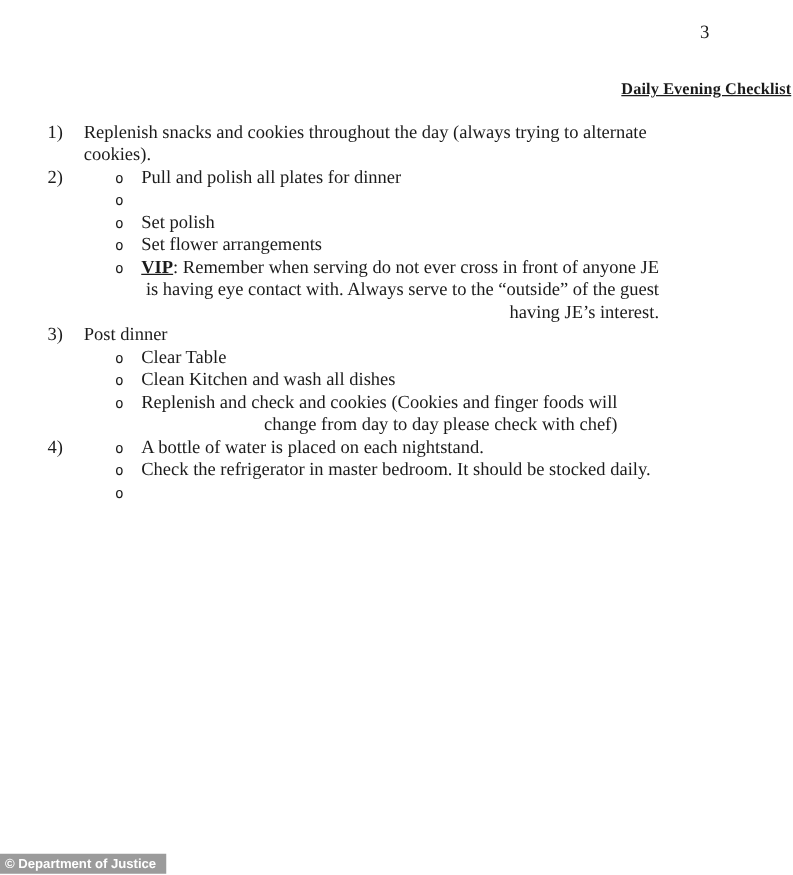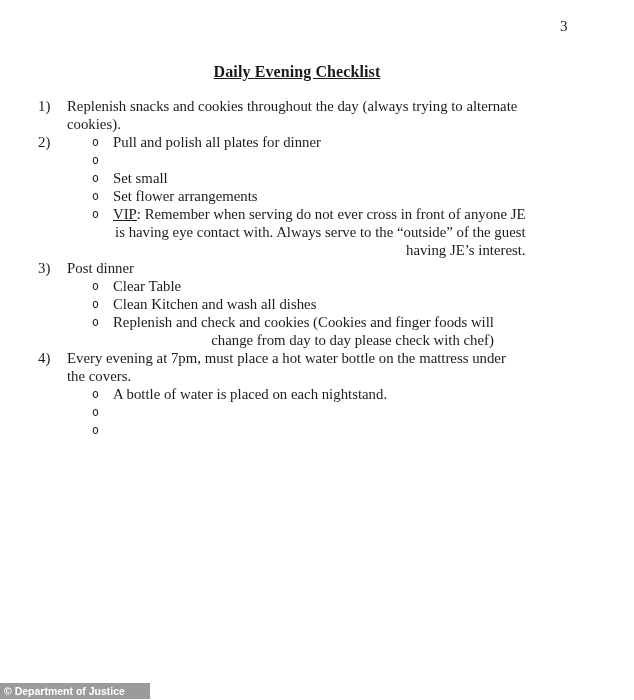--- a/index.html
+++ b/index.html
@@ -10,48 +10,49 @@
     overflow:hidden;
     font-family:"Liberation Serif", serif;
     color:#1b1b1b;
   }
   .page-number {
     position:absolute; top:18px; left:560px;
     font-size:15px;
   }
   .doc-title {
     position:absolute; top:63px; left:0; width:594px;
-    text-align:center;
-    font-size:16px; font-weight:bold;
+    text-align:right;
+    font-size:13px; font-weight:bold;
     text-decoration:underline;
     letter-spacing:0.1px;
+    padding-left:39px;
   }
   .checklist {
     position:absolute; top:97px; left:38px; width:542px;
     font-size:14.8px; line-height:18px;
   }
   .item { display:flex; }
   .item-marker { flex:0 0 29px; }
   .item-body { flex:1 1 auto; min-width:0; }
   .item-text { white-space:pre-line; }
   .sub-item { display:flex; margin-left:25px; }
   .sub-marker {
     flex:0 0 21px;
     font-family:"DejaVu Sans Mono", monospace;
     font-size:11.5px; line-height:18px;
   }
   .sub-text { white-space:pre-line;text-align:right; }
-  .u { text-decoration:underline; }
+  .u { text-decoration:underline;font-weight:bold; }
   .footer-badge {
     position:absolute; left:0; top:683px;
     height:16px; line-height:16px;
     background:#9b9b9b; color:#ffffff;
     font-family:"Liberation Sans", sans-serif;
     font-size:10.5px; font-weight:bold;
-    padding:0 25px 0 4px;
+    padding:0 8px 0 4px;
     white-space:nowrap;
   }
 </style>
 </head>
 <body>
 
 <div class="page-number">3</div>
 
 <div class="doc-title">Daily Evening Checklist</div>
 
@@ -68,21 +69,21 @@
       <div class="item-body">
         <div class="sub-item">
           <span class="sub-marker">o</span>
           <span class="sub-text">Pull and polish all plates for dinner</span>
         </div>
         <div class="sub-item">
           <span class="sub-marker">o</span>
         </div>
         <div class="sub-item">
           <span class="sub-marker">o</span>
-          <span class="sub-text">Set small</span>
+          <span class="sub-text">Set polish</span>
         </div>
         <div class="sub-item">
           <span class="sub-marker">o</span>
           <span class="sub-text">Set flower arrangements</span>
         </div>
         <div class="sub-item">
           <span class="sub-marker">o</span>
           <span class="sub-text"><span class="u">VIP</span>: Remember when serving do not ever cross in front of anyone JE
 is having eye contact with. Always serve to the “outside” of the guest
 having JE’s interest.</span>
@@ -104,28 +105,27 @@
         <div class="sub-item">
           <span class="sub-marker">o</span>
           <span class="sub-text">Replenish and check and cookies (Cookies and finger foods will
 change from day to day please check with chef)</span>
         </div>
       </div>
     </div>
     <div class="item">
       <span class="item-marker">4)</span>
       <div class="item-body">
-        <div class="item-text">Every evening at 7pm, must place a hot water bottle on the mattress under
-the covers.</div>
         <div class="sub-item">
           <span class="sub-marker">o</span>
           <span class="sub-text">A bottle of water is placed on each nightstand.</span>
         </div>
         <div class="sub-item">
           <span class="sub-marker">o</span>
+          <span class="sub-text">Check the refrigerator in master bedroom. It should be stocked daily.</span>
         </div>
         <div class="sub-item">
           <span class="sub-marker">o</span>
         </div>
       </div>
     </div>
   </div>
 
 <div class="footer-badge">© Department of Justice</div>
 

